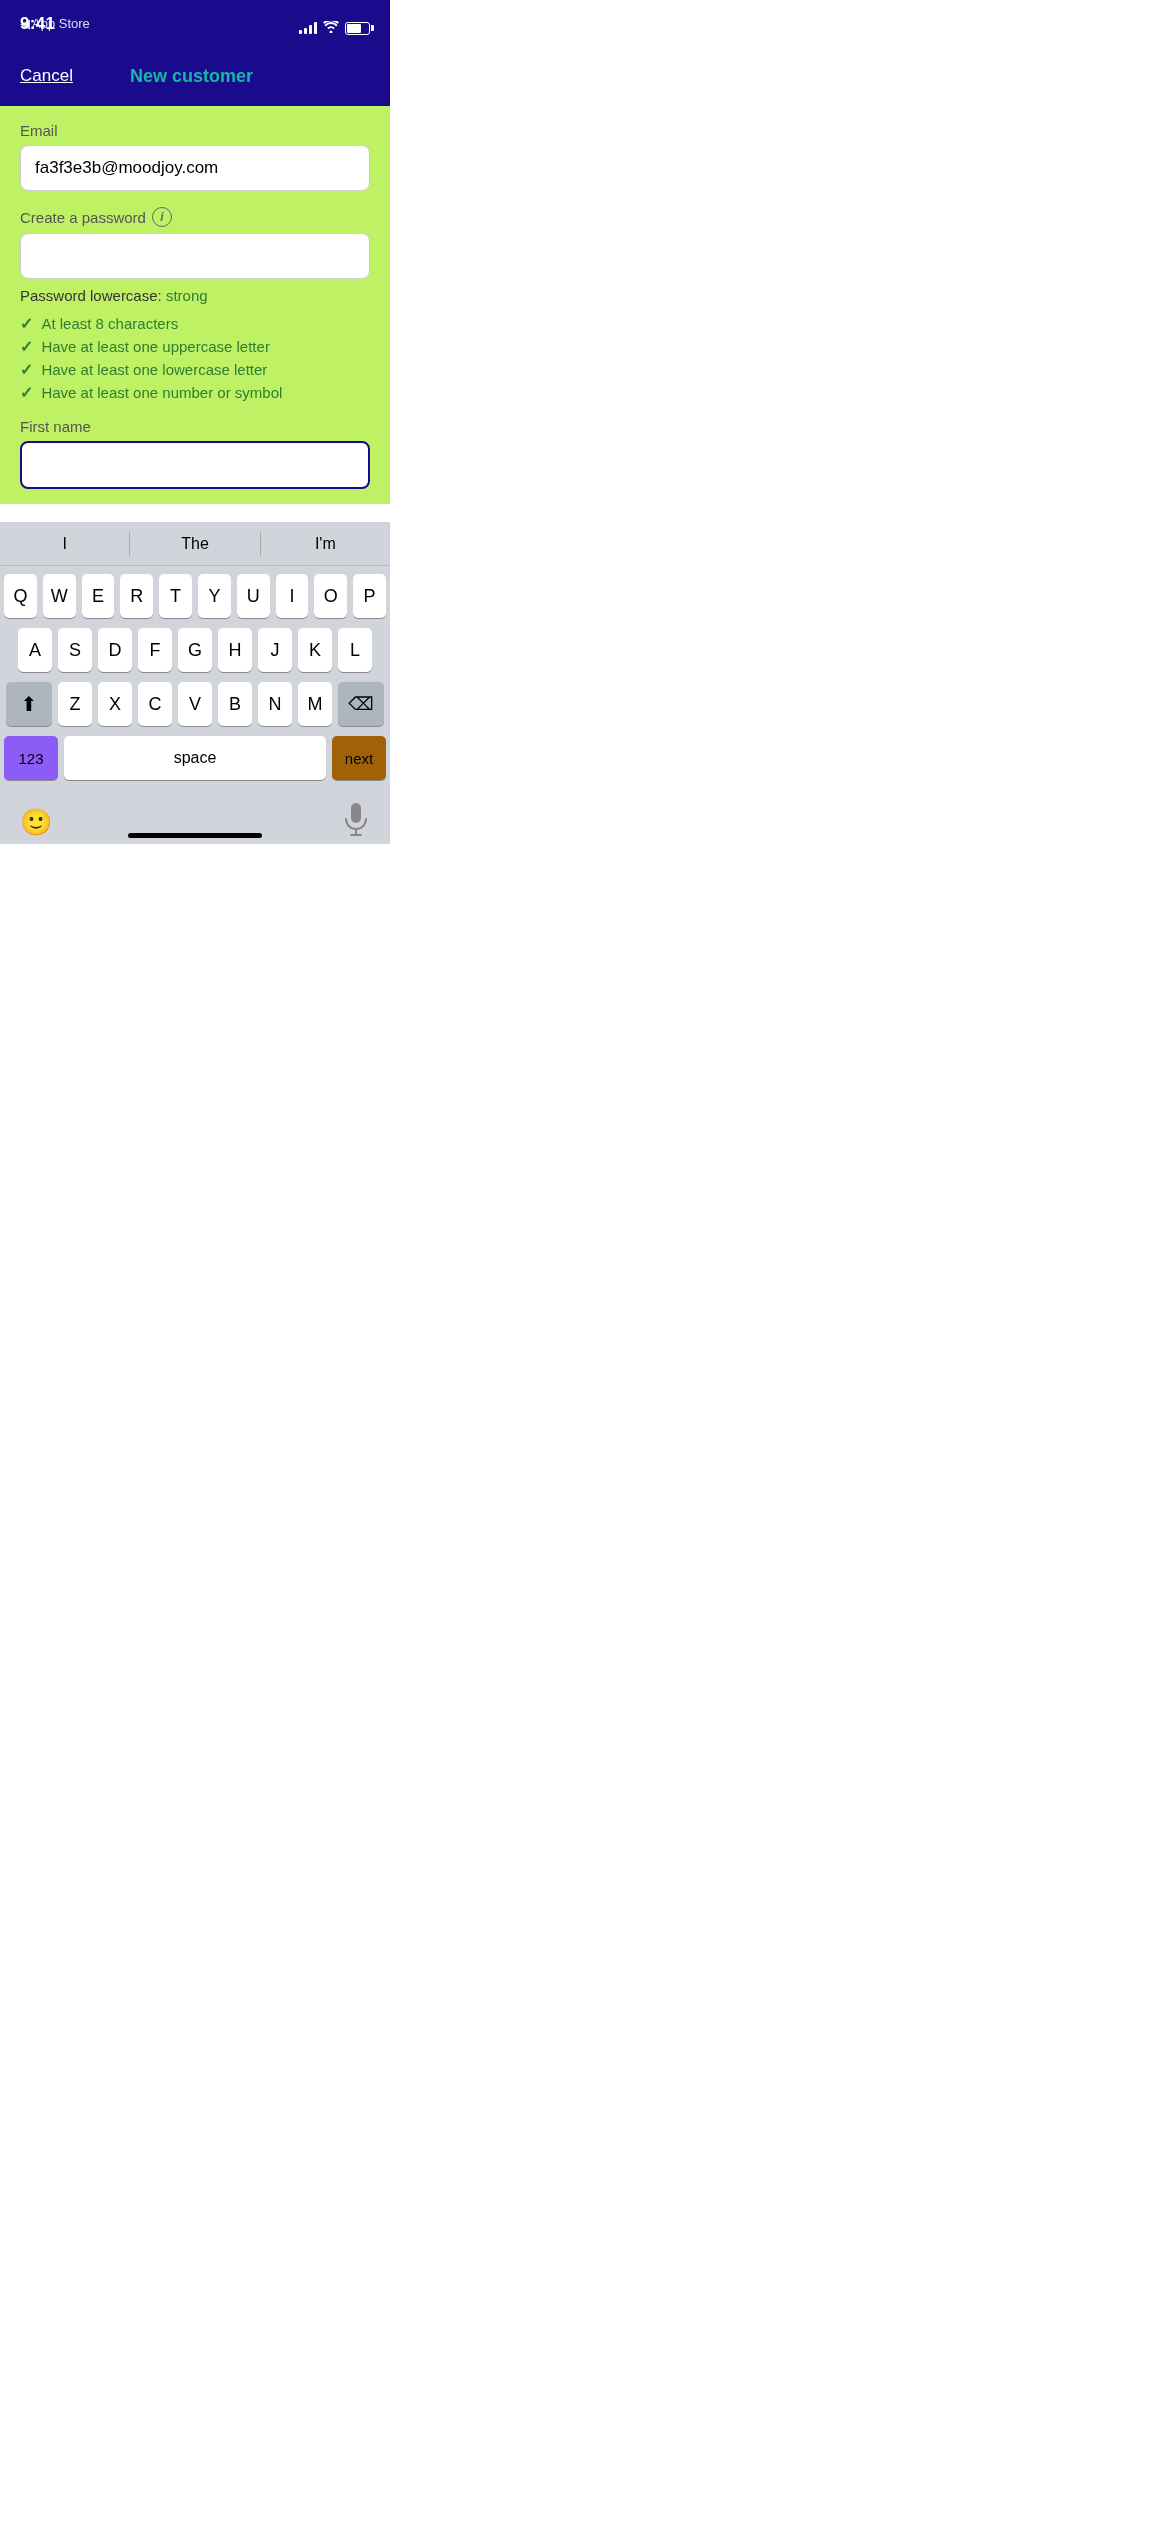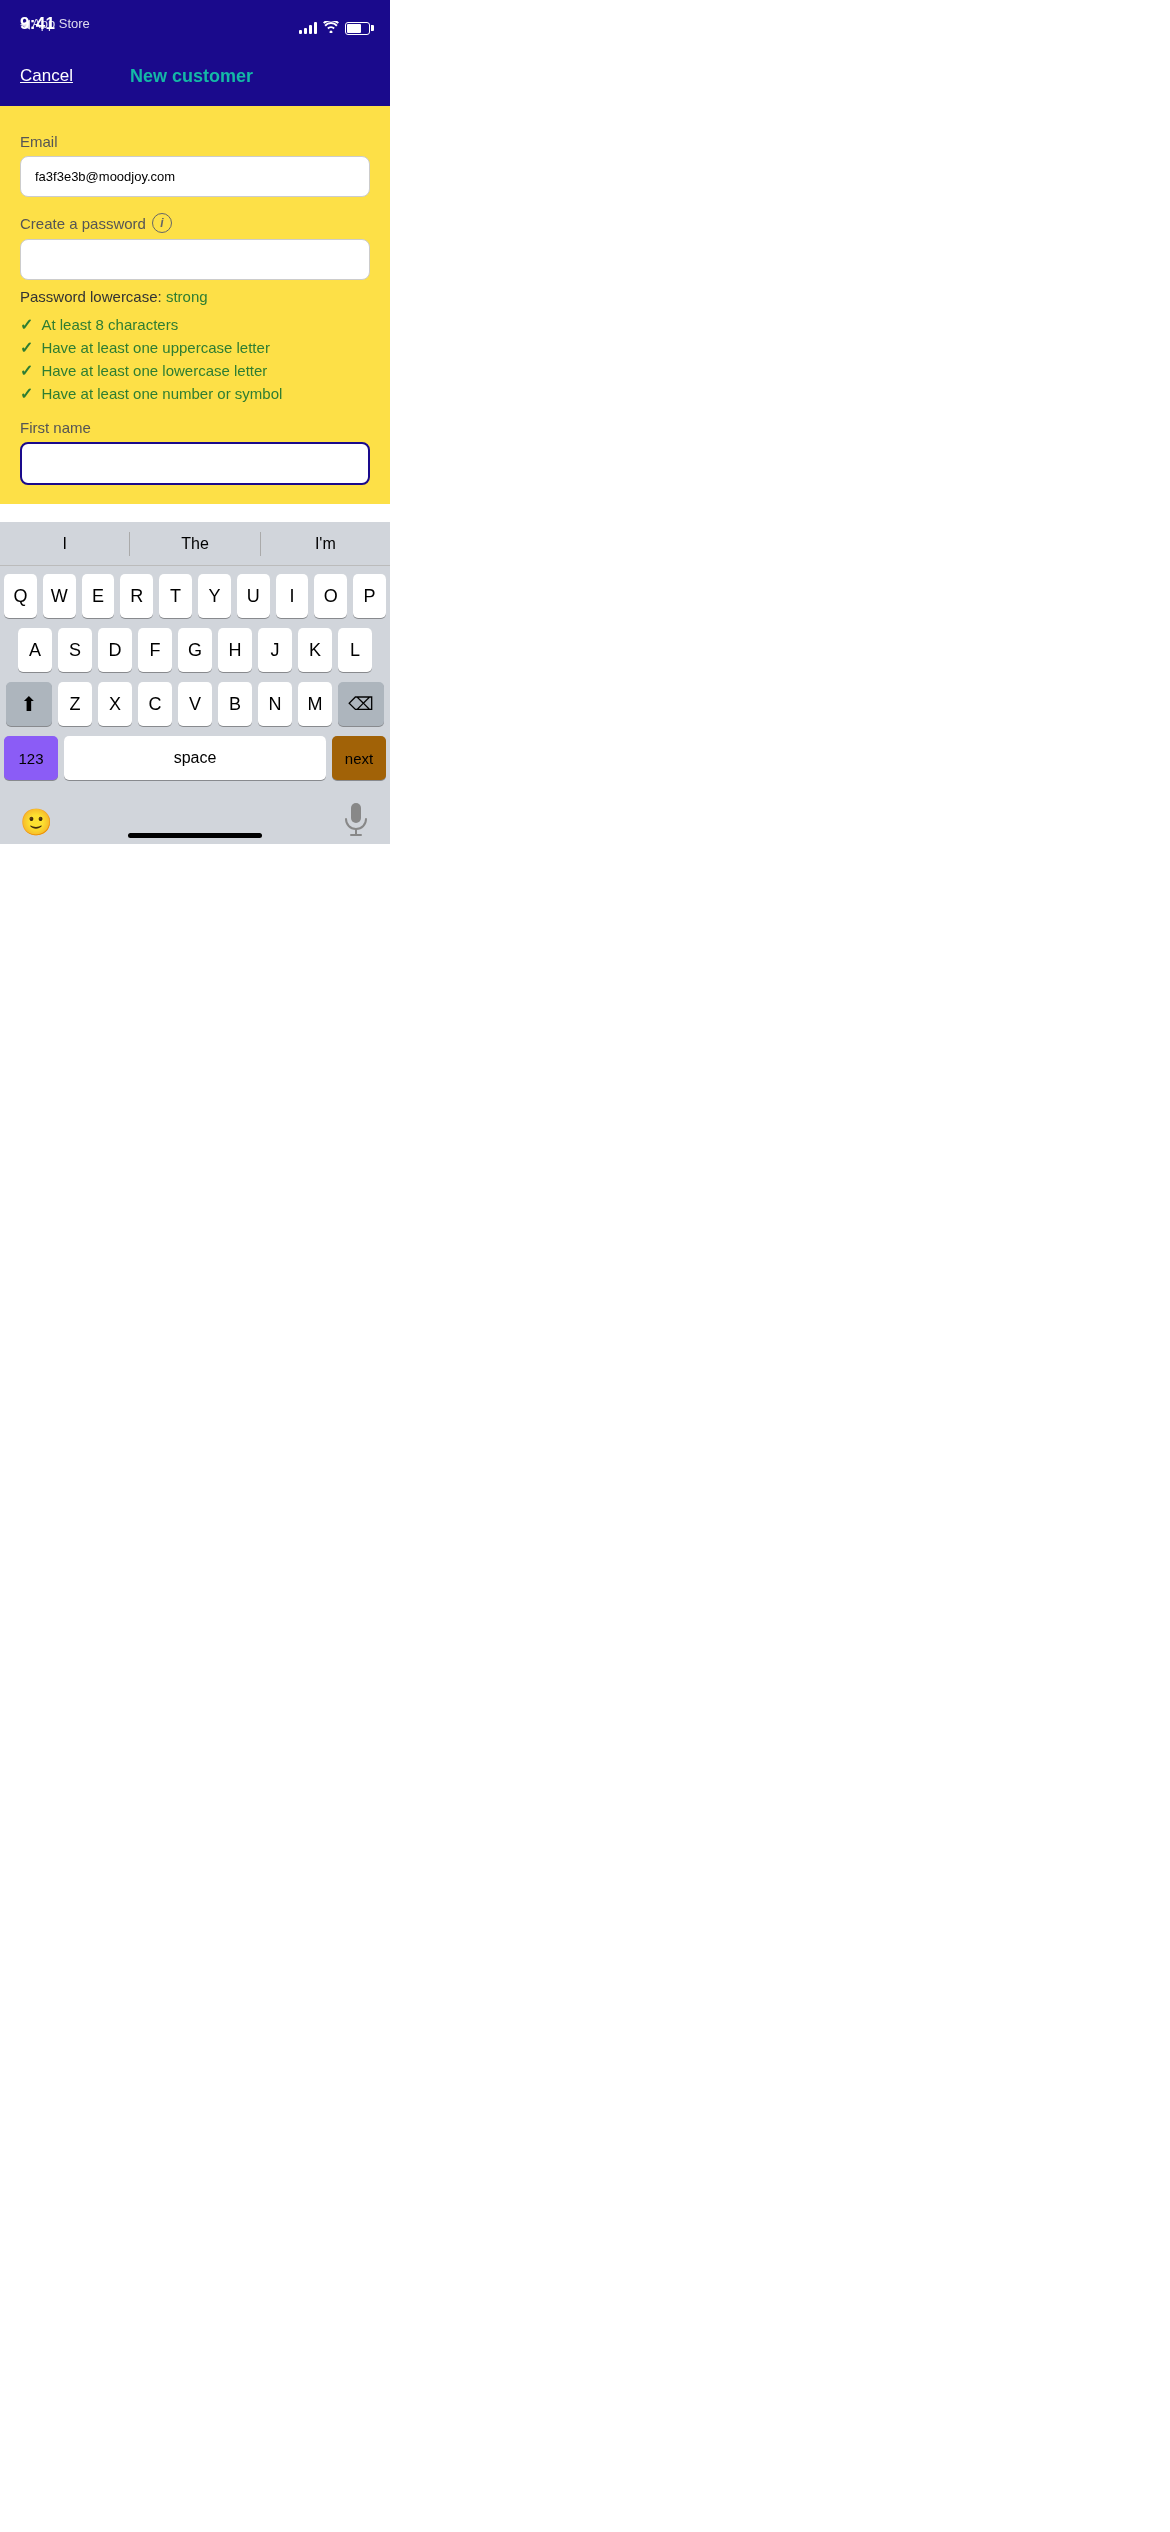--- a/index.html
+++ b/index.html
@@ -92,22 +92,22 @@
     }
     .nav-cancel {
       color: #fff;
       font-size: 17px;
       cursor: pointer;
       text-decoration: underline;
     }
 
     
     .form-content {
-      background: #fde047;
-      padding: 27px 20px 0 20px;
+      background: #bef264;
+      padding: 16px 20px 0 20px;
       overflow-y: auto;
       height: calc(844px - 50px - 56px - 290px - 50px);
     }
 
     .field-group {
       margin-bottom: 16px;
     }
 
     .field-label {
       font-size: 15px;
@@ -131,21 +131,21 @@
       font-style: italic;
       font-weight: 600;
       cursor: pointer;
     }
 
     .field-input {
       width: 100%;
       border: 1px solid #ccc;
       border-radius: 8px;
       padding: 12px 14px;
-      font-size: 13px;
+      font-size: 17px;
       color: #000;
       background: #fff;
       outline: none;
     }
 
     .field-input.active {
       border: 2px solid #1a0a8c;
     }
 
     .field-input.email-field {

